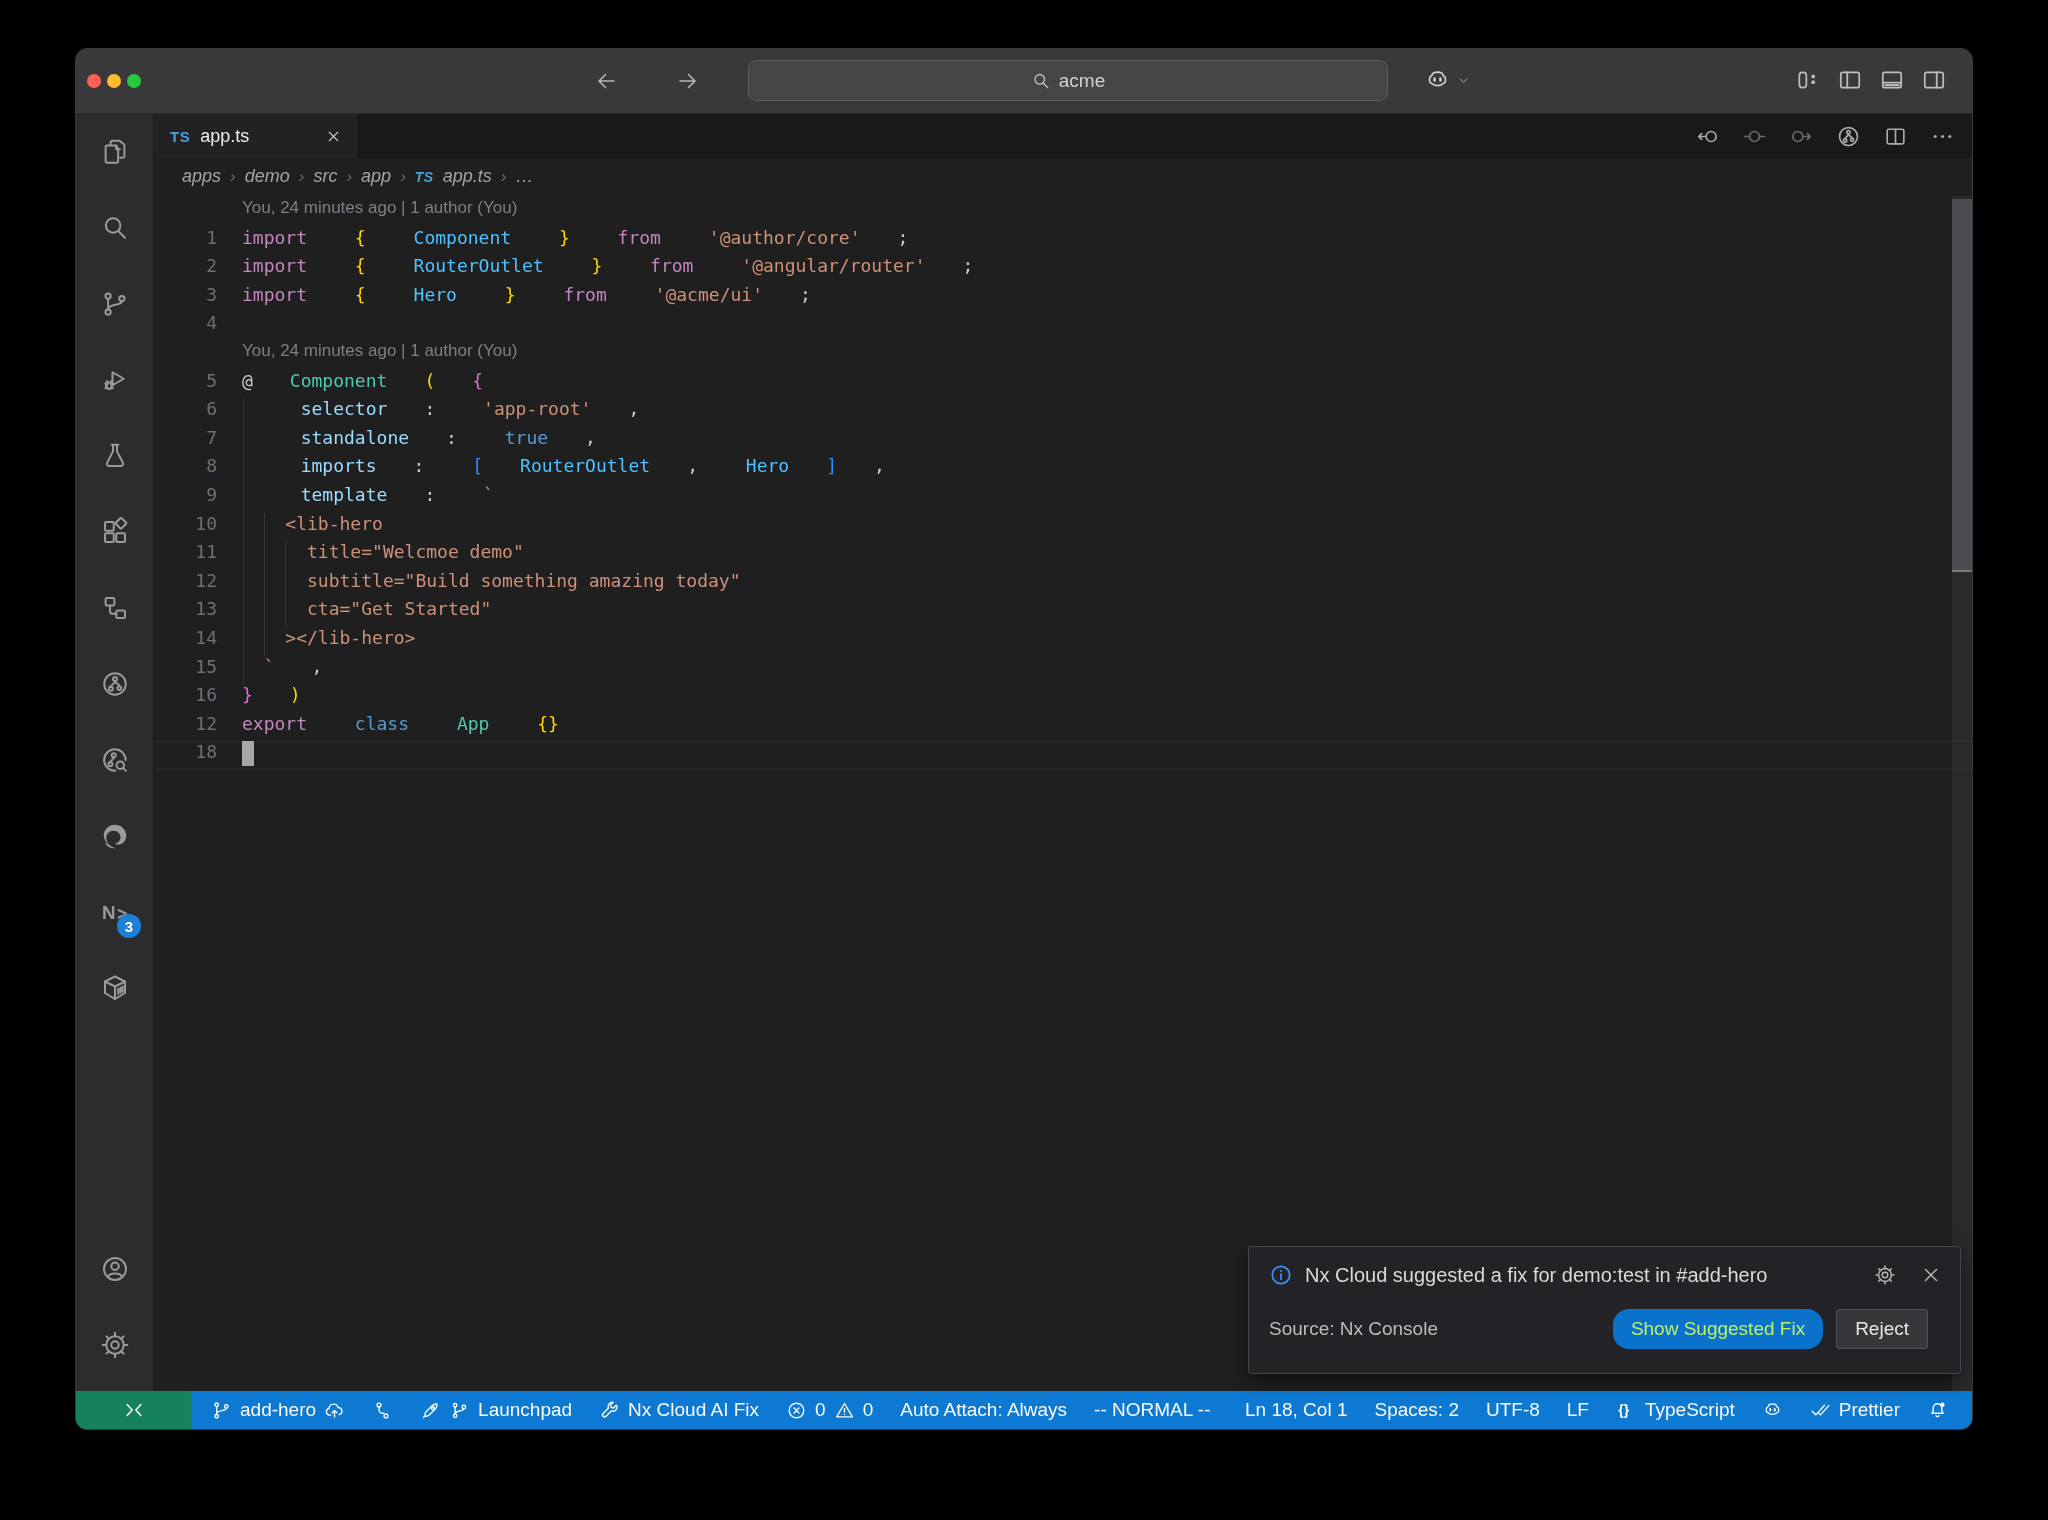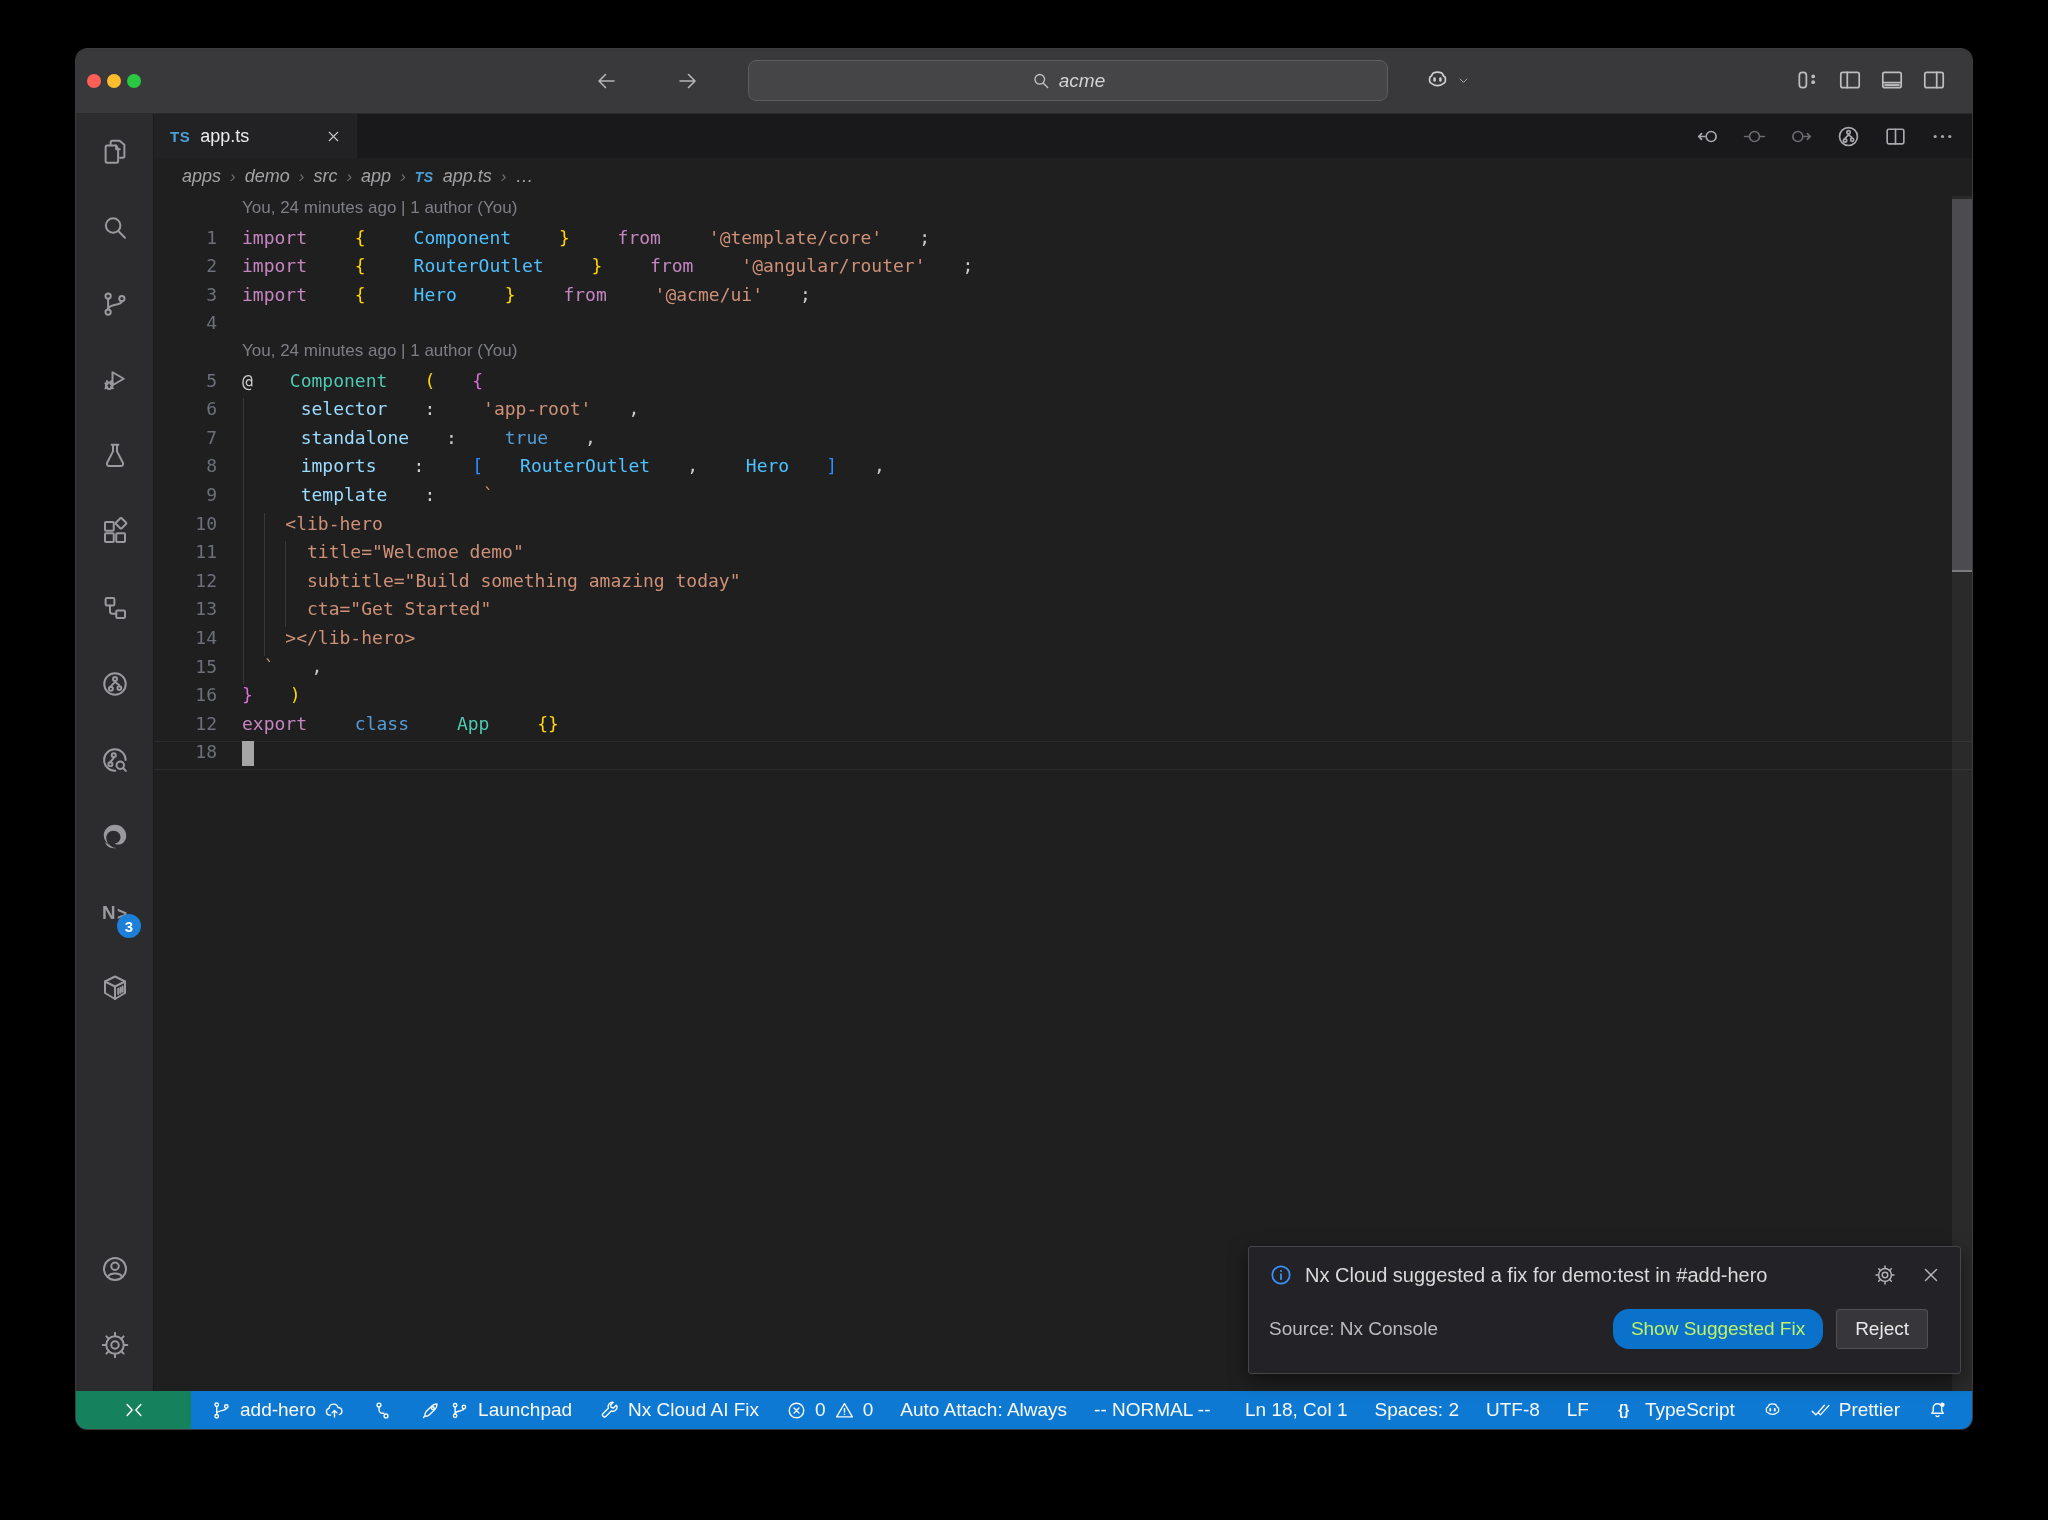--- a/index.html
+++ b/index.html
@@ -9,21 +9,21 @@
           border-radius:12px;overflow:hidden;box-shadow:0 24px 70px rgba(0,0,0,.7);
           border:1px solid #3c3c3e;box-sizing:border-box;display:flex;flex-direction:column;}
   
   .titlebar{position:relative;height:64px;background:#39393b;flex:none;border-bottom:1px solid #2a2a2b;}
   .lights{position:absolute;left:11px;top:25px;display:flex;gap:6px;}
   .light{width:14px;height:14px;border-radius:50%;}
   .nav{position:absolute;left:518px;top:20px;display:flex;gap:58px;color:#b4b4b6;}
   .nav .tb-ic{width:24px;height:24px;}
   .searchbox{position:absolute;left:672px;top:11px;width:640px;height:41px;background:#454547;
              border:1px solid #5d5d5f;border-radius:8px;display:flex;align-items:center;
-             justify-content:center;gap:8px;color:#d2d2d4;box-sizing:border-box;font-style:italic;}
+             justify-content:center;gap:8px;color:#d2d2d4;box-sizing:border-box;}
   .searchbox .tb-ic{width:20px;height:20px;color:#c2c2c4;}
   .search-text{font-size:19px;}
   .copilot-wrap{position:absolute;left:1348px;top:18px;display:flex;align-items:center;gap:5px;color:#cfcfd1;}
   .copilot-wrap .tb-ic{width:27px;height:27px;}
   .copilot-wrap .chev{width:15px;height:15px;color:#a8a8aa;}
   .layout-icons{position:absolute;right:25px;top:18px;display:flex;gap:16px;color:#bdbdbf;}
   .layout-icons .tb-ic{width:26px;height:26px;}
   .tb-ic{display:inline-block;}
   .tb-ic svg{width:100%;height:100%;display:block;}
   
@@ -380,21 +380,21 @@
             <span class="crumb">app.ts</span>
             <span class="crumb-sep">›</span>
             <span class="crumb">…</span>
           </div>
         <div class="code-area">
           <div class="guide g1"></div>
           <div class="guide g2"></div>
           <div class="guide g3"></div>
           <div id="code-rows">
               <div class="crow"><span class="blame-text">You, 24 minutes ago | 1 author (You)</span></div>
-              <div class="crow"><span class="lnum">1</span><span class="lcontent"><span class="c-kw">import </span><span class="c-b1">{ </span><span class="c-imp">Component</span><span class="c-b1"> } </span><span class="c-kw">from </span><span class="c-str">'@template/core'</span><span class="c-pl">;</span></span></div>
+              <div class="crow"><span class="lnum">1</span><span class="lcontent"><span class="c-kw">import </span><span class="c-b1">{ </span><span class="c-imp">Component</span><span class="c-b1"> } </span><span class="c-kw">from </span><span class="c-str">'@author/core'</span><span class="c-pl">;</span></span></div>
               <div class="crow"><span class="lnum">2</span><span class="lcontent"><span class="c-kw">import </span><span class="c-b1">{ </span><span class="c-imp">RouterOutlet</span><span class="c-b1"> } </span><span class="c-kw">from </span><span class="c-str">'@angular/router'</span><span class="c-pl">;</span></span></div>
               <div class="crow"><span class="lnum">3</span><span class="lcontent"><span class="c-kw">import </span><span class="c-b1">{ </span><span class="c-imp">Hero</span><span class="c-b1"> } </span><span class="c-kw">from </span><span class="c-str">'@acme/ui'</span><span class="c-pl">;</span></span></div>
               <div class="crow"><span class="lnum">4</span><span class="lcontent"></span></div>
               <div class="crow"><span class="blame-text">You, 24 minutes ago | 1 author (You)</span></div>
               <div class="crow"><span class="lnum">5</span><span class="lcontent"><span class="c-pl">@</span><span class="c-type">Component</span><span class="c-b1">(</span><span class="c-b2">{</span></span></div>
               <div class="crow"><span class="lnum">6</span><span class="lcontent"><span class="c-pl">  </span><span class="c-prop">selector</span><span class="c-pl">: </span><span class="c-str">'app-root'</span><span class="c-pl">,</span></span></div>
               <div class="crow"><span class="lnum">7</span><span class="lcontent"><span class="c-pl">  </span><span class="c-prop">standalone</span><span class="c-pl">: </span><span class="c-kw2">true</span><span class="c-pl">,</span></span></div>
               <div class="crow"><span class="lnum">8</span><span class="lcontent"><span class="c-pl">  </span><span class="c-prop">imports</span><span class="c-pl">: </span><span class="c-b3">[</span><span class="c-imp">RouterOutlet</span><span class="c-pl">, </span><span class="c-imp">Hero</span><span class="c-b3">]</span><span class="c-pl">,</span></span></div>
               <div class="crow"><span class="lnum">9</span><span class="lcontent"><span class="c-pl">  </span><span class="c-prop">template</span><span class="c-pl">: </span><span class="c-str">`</span></span></div>
               <div class="crow"><span class="lnum">10</span><span class="lcontent"><span class="c-str">    &lt;lib-hero</span></span></div>

